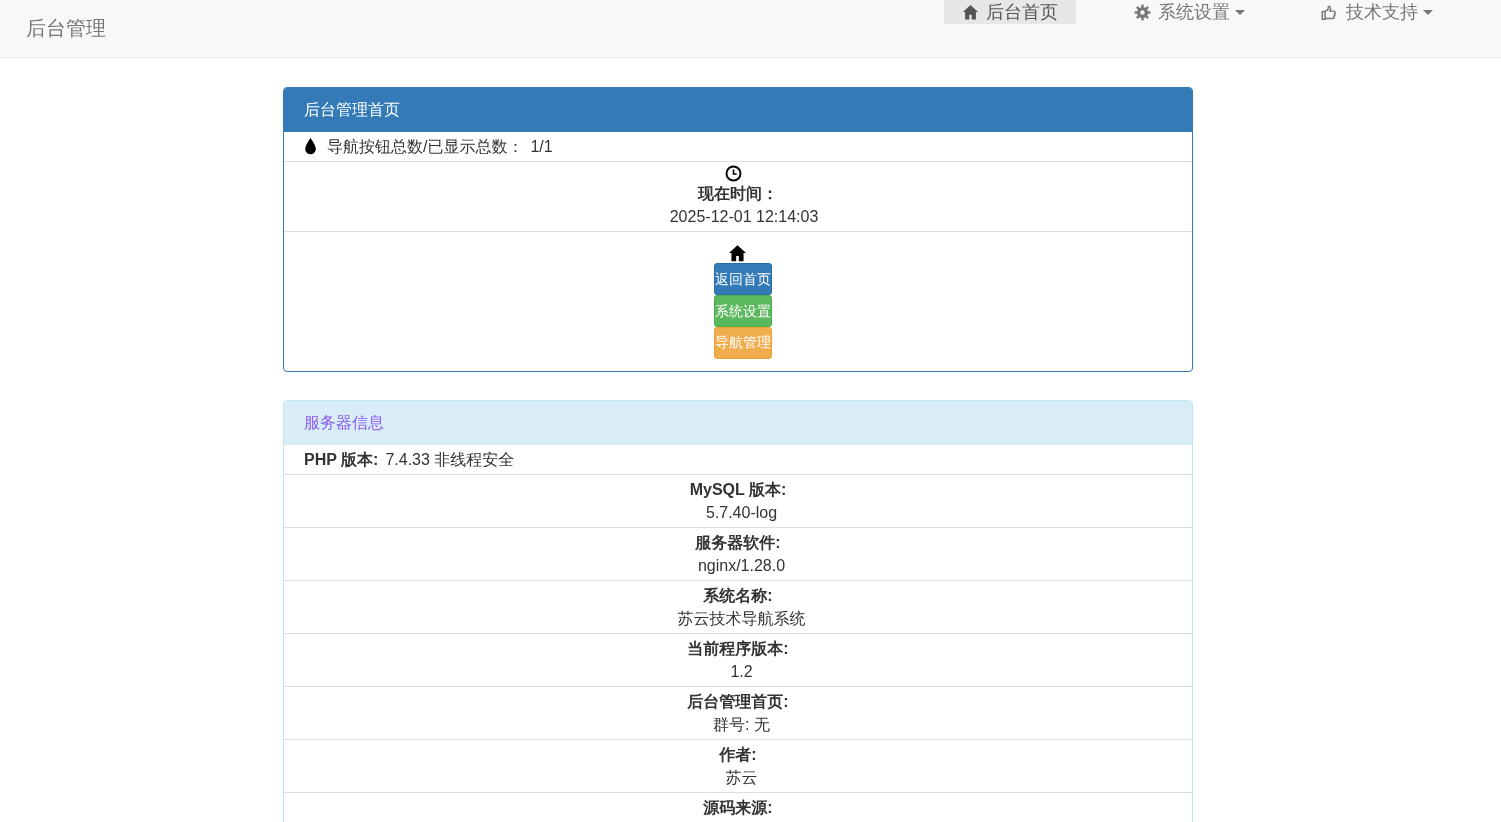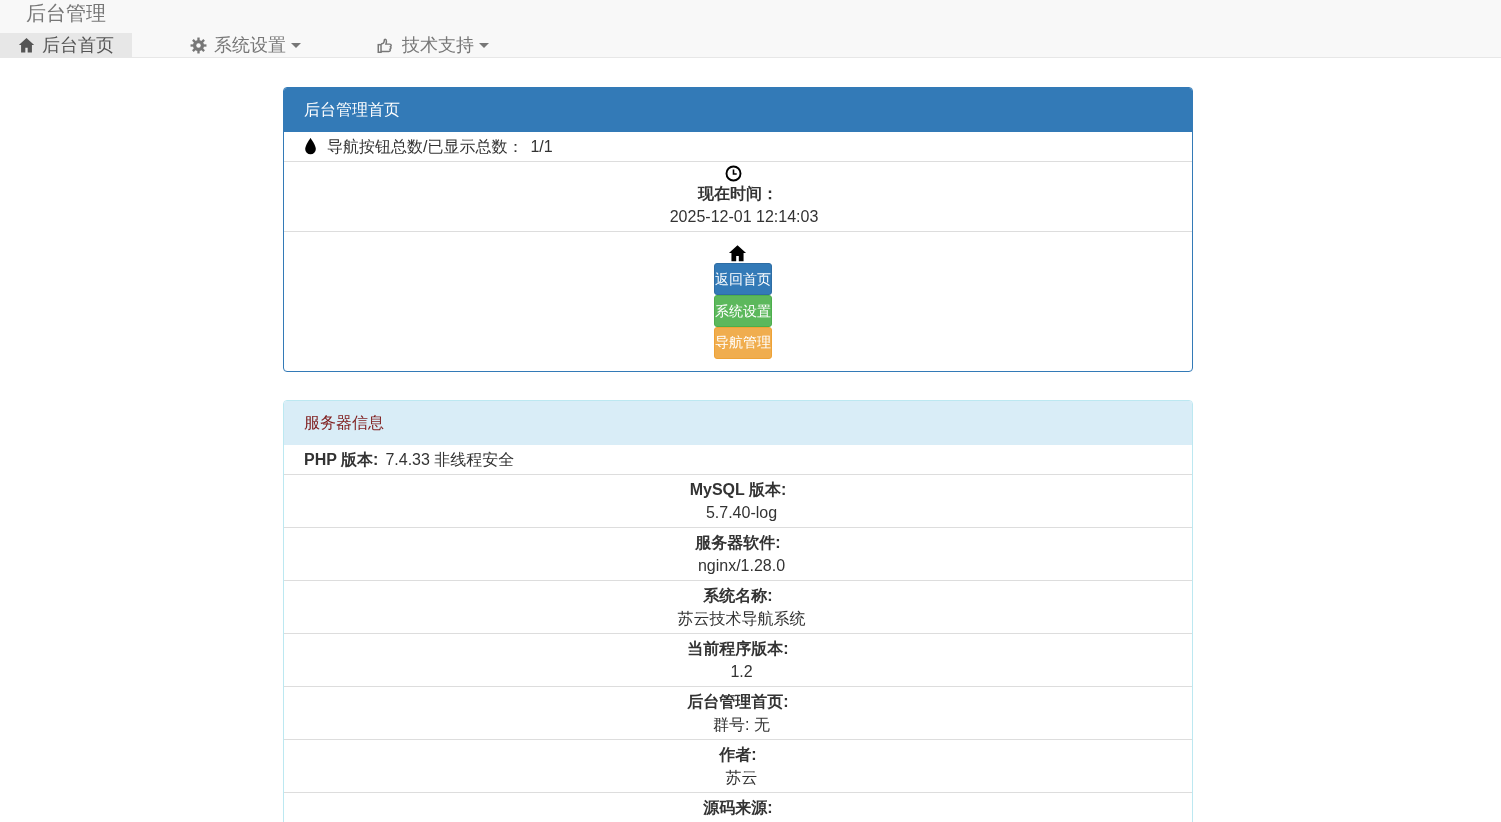--- a/index.html
+++ b/index.html
@@ -8,21 +8,21 @@
     background: #ffffff;
     font-family: "Liberation Sans", "DejaVu Sans", sans-serif;
     color: #333;
   }
 
   
   .navbar {
     width: 100%; height: 58px;
     background: #f8f8f8;
     border-bottom: 1px solid #e7e7e7;
-    display: flex; align-items: stretch; justify-content: space-between; flex-direction: column;
+    display: flex; align-items: stretch; justify-content: space-between;
   }
   .navbar-brand {
     display: flex; align-items: center;
     padding: 0 15px 0 26px;
     font-size: 20px; color: #777;
     text-decoration: none; cursor: pointer;
   }
   .navbar-nav { display: flex; align-items: stretch; margin-right: 50px; list-style: none; gap: 40px; }
   .nav-item {
     display: flex; align-items: center;
@@ -48,21 +48,21 @@
   .panel { border-radius: 4px; background: #fff; }
   .panel-primary { border: 1px solid #337ab7; margin-top: 29px; }
   .panel-info    { border: 1px solid #bce8f1; margin-top: 28px; }
 
   .panel-heading {
     padding: 10px 20px;
     font-size: 16px; line-height: 24px;
     border-radius: 3px 3px 0 0;
   }
   .panel-primary > .panel-heading { background: #337ab7; color: #ffffff; }
-  .panel-info    > .panel-heading { background: #d9edf7; color: #7f1d1d; }
+  .panel-info    > .panel-heading { background: #d9edf7; color: #8b5cf6; }
 
   .panel-row {
     padding: 3px 20px;
     font-size: 16px; line-height: 23px;
     display: flex; align-items: center;
   }
   .panel-row + .panel-row { border-top: 1px solid #ddd; flex-direction: column; }
   .panel-row .row-icon { display: inline-flex; margin-right: 10px; flex: 0 0 auto; }
   .panel-row .row-icon svg { display: block; }
   .lbl-bold { font-weight: bold; }

